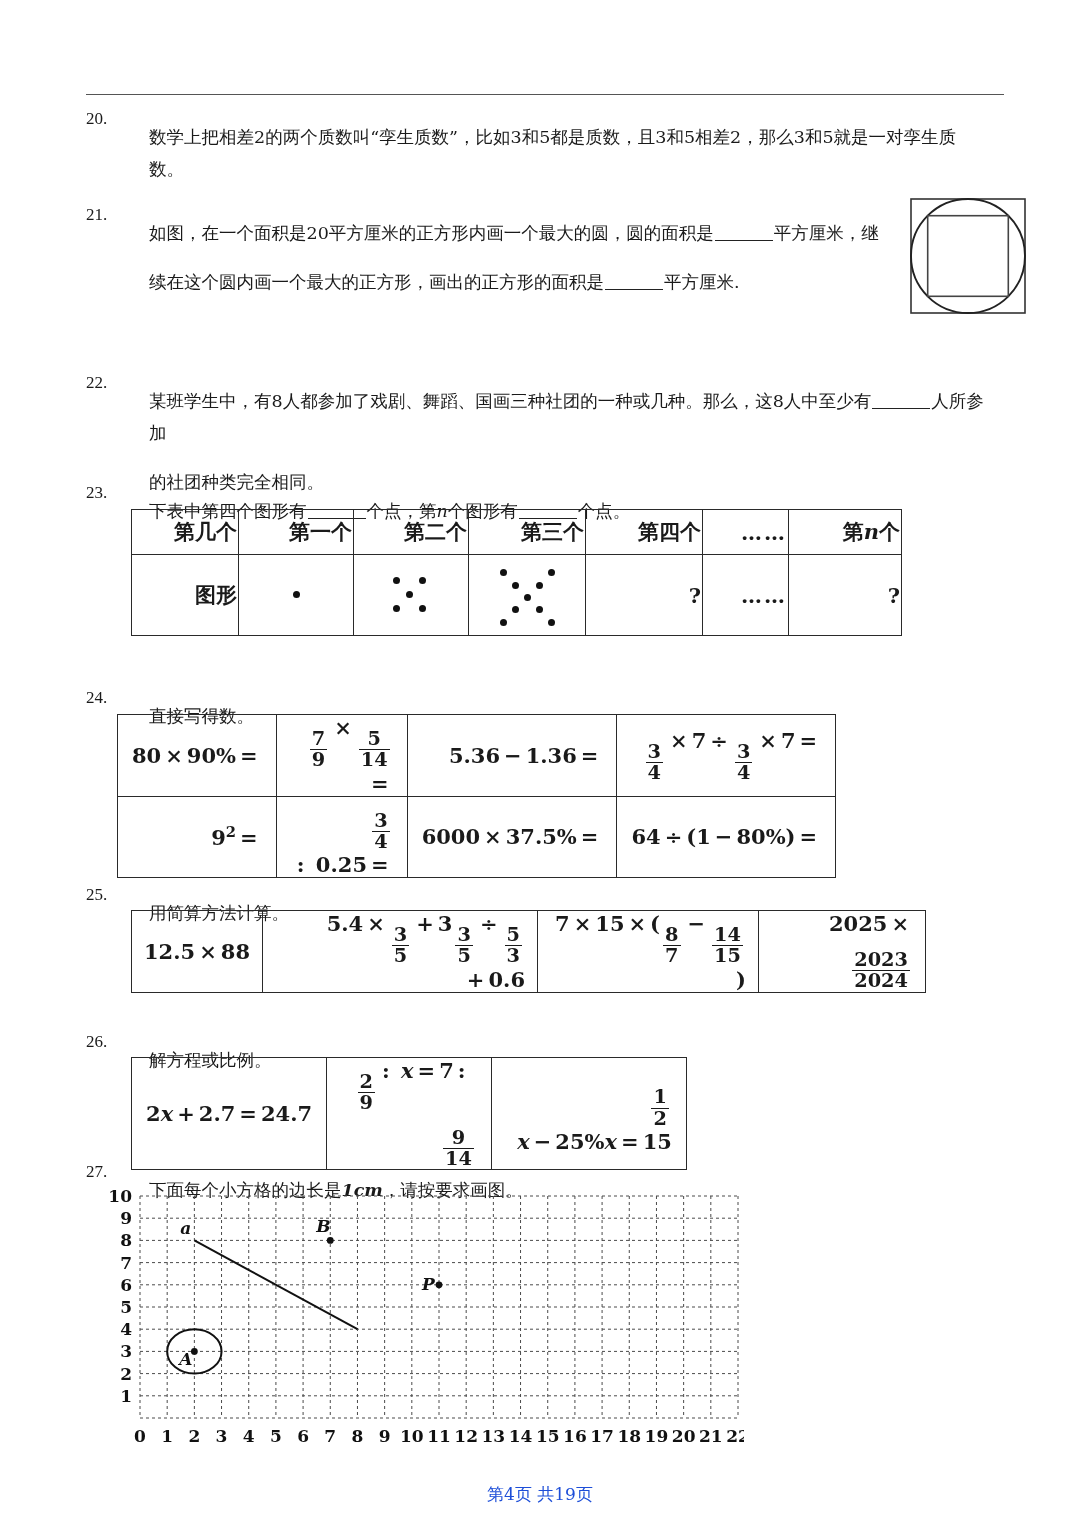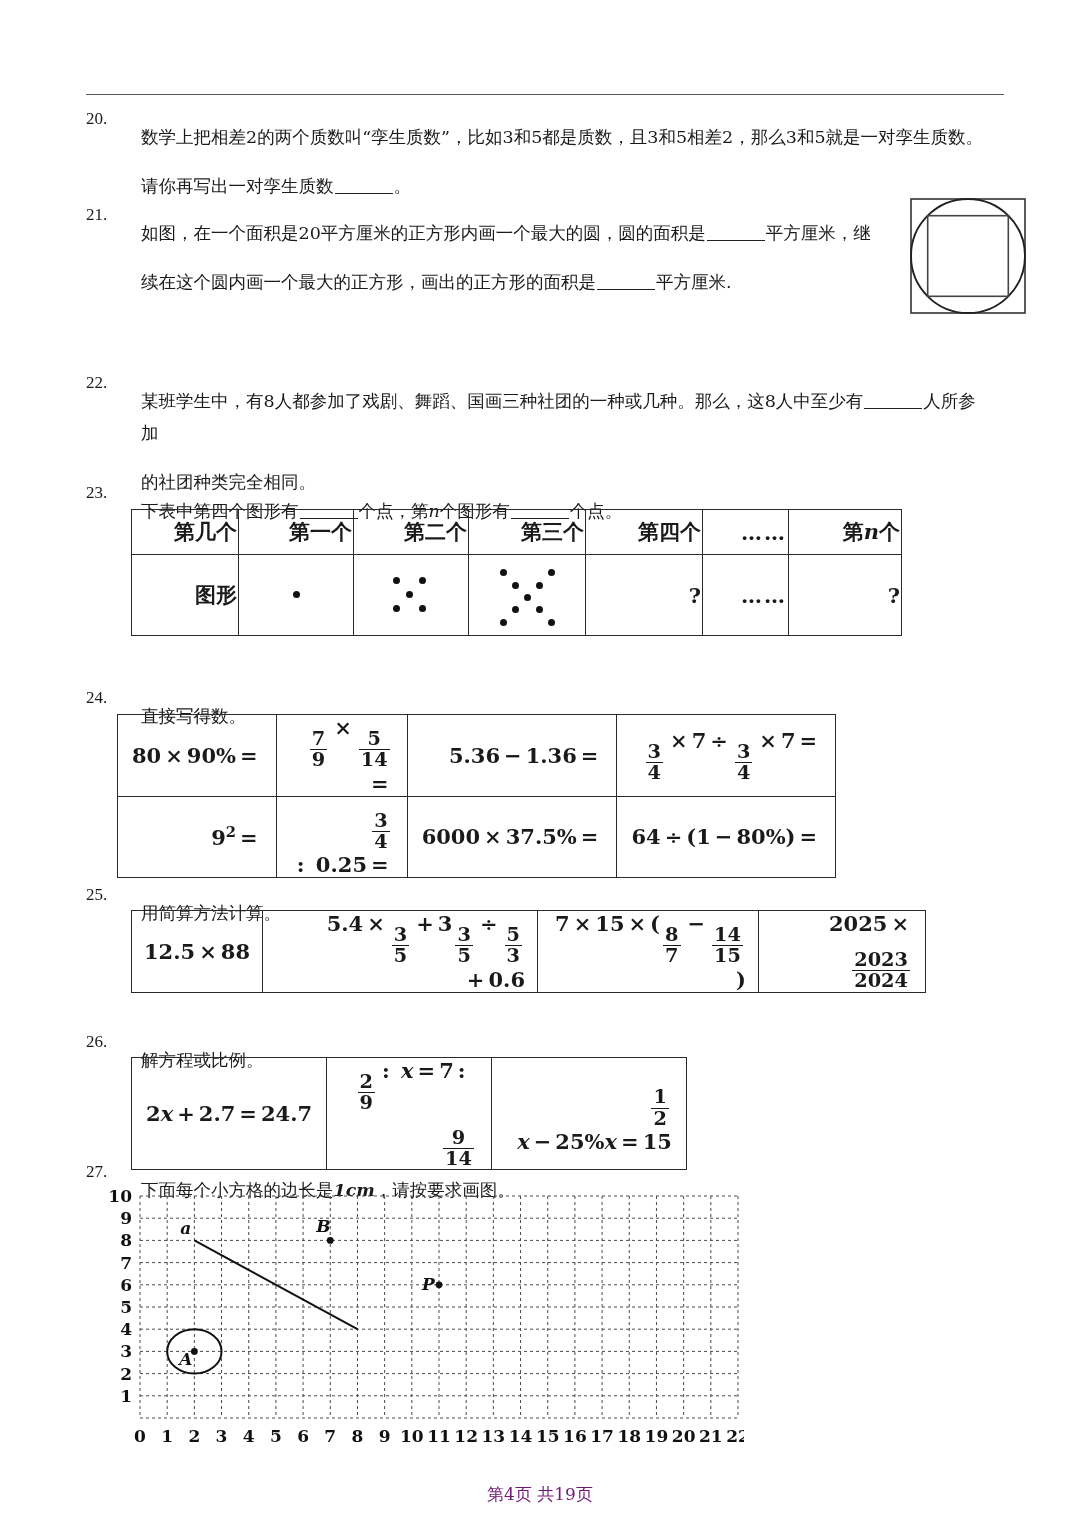--- a/index.html
+++ b/index.html
@@ -27,20 +27,21 @@
     top: 94px;
     width: 918px;
     height: 1px;
     background: #555;
   }
   
   .q {
     position: absolute;
     display: flex;
     align-items: flex-start;
+    gap: 8px;
   }
   .q-num {
     width: 38px;
     flex: 0 0 38px;
     text-align: left;
     font-size: 17px;
     line-height: 30px;
     font-family: "Liberation Serif", serif;
   }
   .q-body {
@@ -134,36 +135,35 @@
     height: 280px;
   }
   
   .footer {
     position: absolute;
     left: 0;
     top: 1483px;
     width: 1080px;
     text-align: center;
     font-size: 17px;
-    color: #701a75;
+    color: #1d4ed8;
     font-family: "DejaVu Serif", "Liberation Serif", serif;
   }
 </style>
 </head>
 <body>
 
 <div class="page">
 
   <div class="header-rule"></div>
 
   <div class="q" style="left:86px; top:104px; width:920px;">
     <div class="q-num">20.</div>
     <div class="q-body">
       <p><span>数学上把相差</span><span>2</span><span>的两个质数叫“孪生质数”，比如</span><span>3</span><span>和</span><span>5</span><span>都是质数，且</span><span>3</span><span>和</span><span>5</span><span>相差</span><span>2</span><span>，那么</span><span>3</span><span>和</span><span>5</span><span>就是一对孪生质数。</span></p>
-      <p><span>请你再写出一对孪生质数</span><span class="blank"></span><span>。</span></p>
     </div>
   </div>
 
   <div class="q" style="left:86px; top:200px; width:820px;">
     <div class="q-num">21.</div>
     <div class="q-body">
       <p><span>如图，在一个面积是</span><span>20</span><span>平方厘米的正方形内画一个最大的圆，圆的面积是</span><span class="blank"></span><span>平方厘米，继</span></p>
       <p><span>续在这个圆内画一个最大的正方形，画出的正方形的面积是</span><span class="blank"></span><span>平方厘米.</span></p>
     </div>
   </div>

